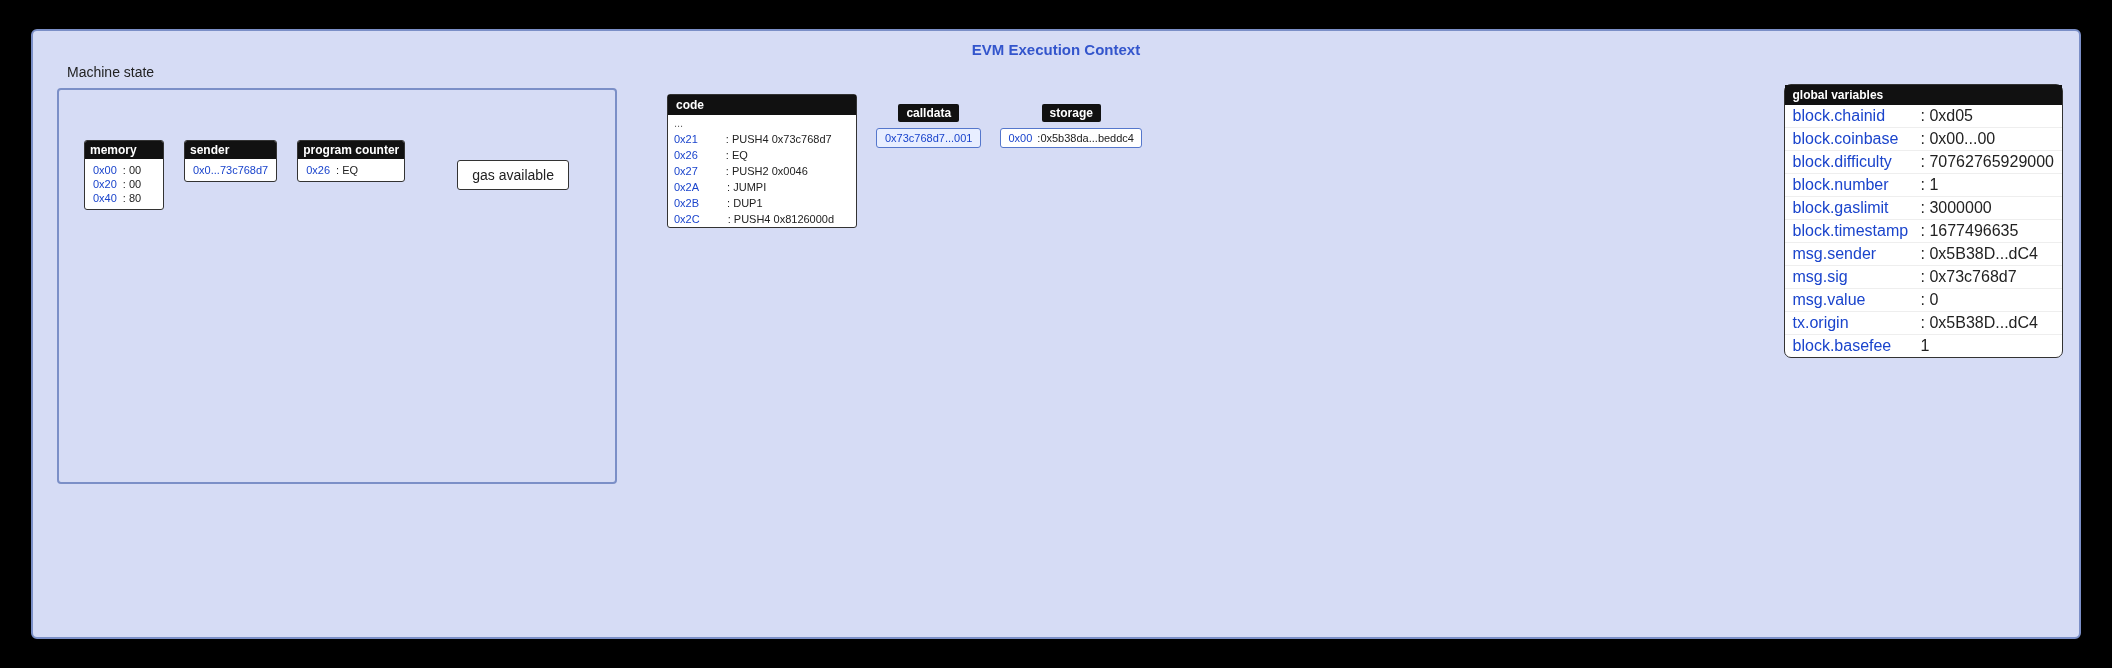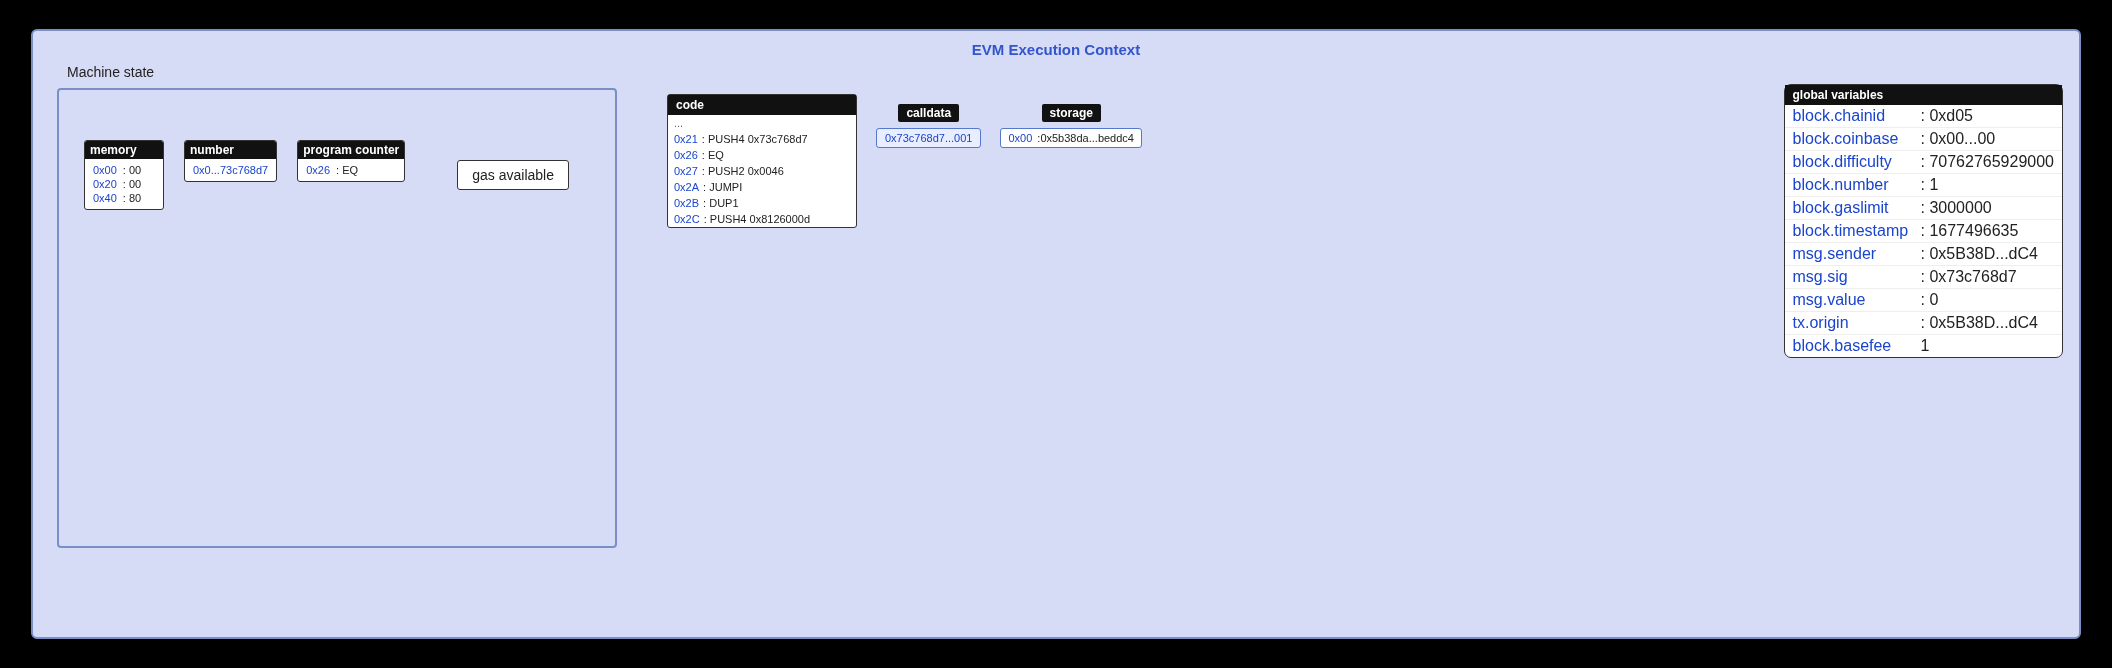--- a/index.html
+++ b/index.html
@@ -33,21 +33,21 @@
       font-size: 14px;
       color: #222;
       margin-bottom: 8px;
       margin-left: 10px;
     }
     .inner-box {
       border: 2px solid #7b8fc7;
       border-radius: 4px;
       background: #d6dcf5;
       width: 560px;
-      height: 460px;
+      height: 396px;
       display: flex;
       flex-direction: column;
       justify-content: flex-start;
       padding: 20px 15px;
       float: left;
     }
     .left-panel {
       display: flex;
       flex-direction: column;
       width: 580px;
@@ -127,20 +127,21 @@
       gap: 4px;
       font-size: 11px;
       padding: 2px 6px;
       color: #222;
     }
     .code-row .addr {
       color: #1a44cc;
     }
     .code-row .instr {
       color: #222;
+      margin-left: 24px;
     }
     .code-row.ellipsis {
       color: #666;
     }
     .calldata-box, .storage-box, .retdata-box {
       display: flex;
       flex-direction: column;
       align-items: center;
       gap: 6px;
       padding-top: 30px;
@@ -241,21 +242,21 @@
                   <span class="widget-val">: 00</span>
                 </div>
                 <div class="widget-row">
                   <span class="widget-key">0x40</span>
                   <span class="widget-val">: 80</span>
                 </div>
               </div>
           </div>
 
           <div class="widget-box">
-            <div class="widget-title">number</div>
+            <div class="widget-title">sender</div>
             <div id="stack-rows">
                 <div class="widget-row">
                   <span class="widget-key">0x0...73c768d7</span>
                 </div>
               </div>
           </div>
 
           <div class="widget-box">
             <div class="widget-title">program counter</div>
             <div id="pc-rows">

